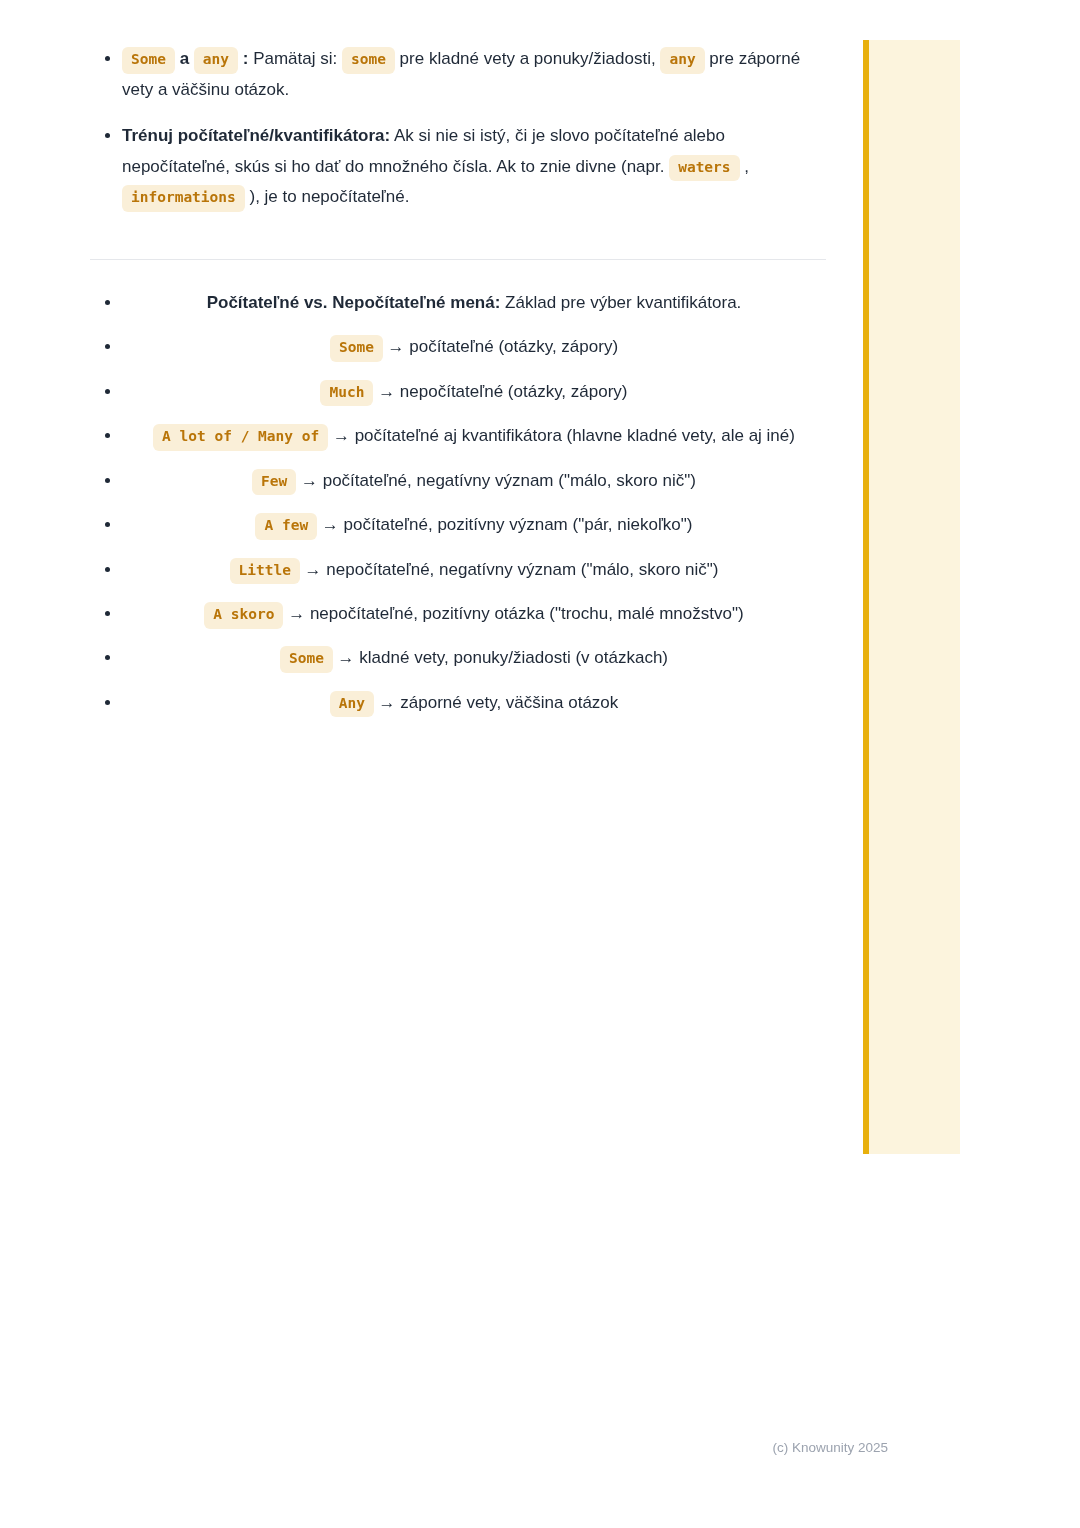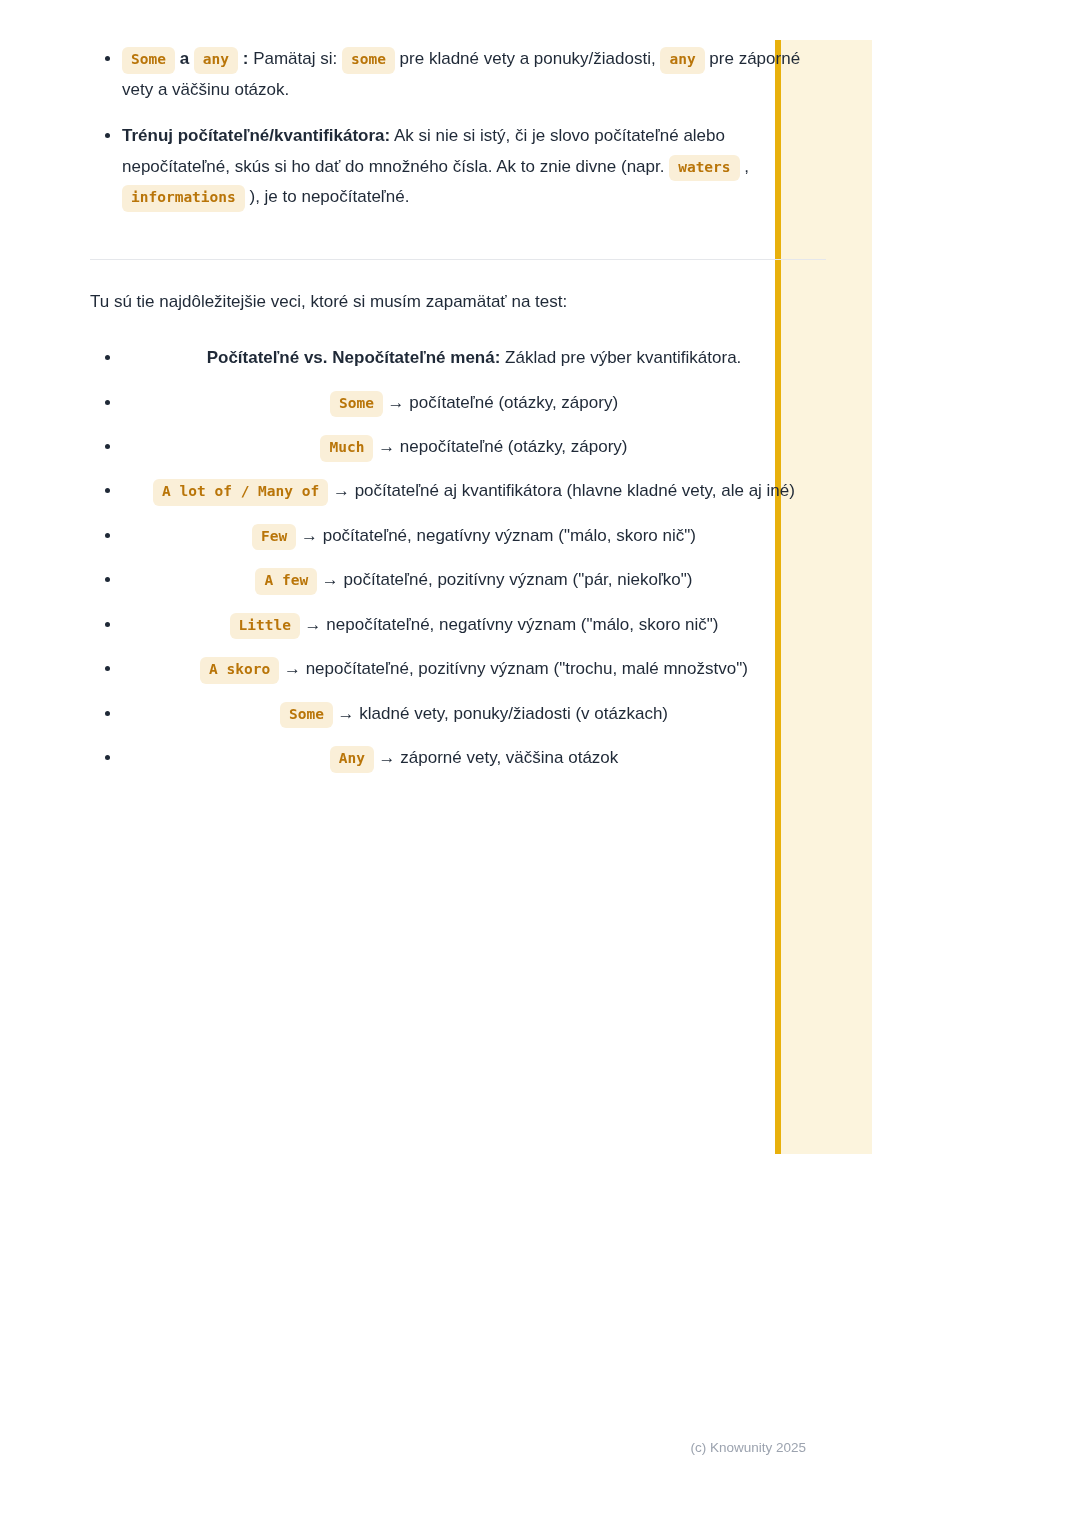--- a/index.html
+++ b/index.html
@@ -15,21 +15,21 @@
     --panel-cream: #fcf4dd;
   }
   * { box-sizing: border-box; }
   html, body { margin: 0; padding: 0; background: #ffffff; }
   body {
     font-family: "Liberation Sans", "DejaVu Sans", sans-serif;
     color: var(--body-text);
   }
   .page {
     position: relative;
-    width: 872px;
+    width: 960px;
     height: 1528px;
     background: #ffffff;
     overflow: hidden;
   }
   .side-strip {
     position: absolute;
     top: 40px;
     right: 0;
     width: 97px;
     height: 1114px;
@@ -95,21 +95,21 @@
   .callout {
     margin-top: 30px;
     background: var(--callout-bg);
     border-left: 5px solid var(--callout-border);
     padding: 20px 26px 22px 26px;
     text-align: justify;
     line-height: 2.0;
   }
   .footer {
     position: absolute;
-    right: 66px;
+    right: 72px;
     top: 1440px;
     color: var(--muted);
     font-size: 13.5px;
   }
 </style>
 </head>
 <body>
 
 <div class="page">
 
@@ -118,31 +118,30 @@
   <div class="content">
 
     <ul class="bullet-list top-list">
       <li><span class="seg-code">Some</span><span class="seg-bold"> a </span><span class="seg-code">any</span><span class="seg-bold"> :</span><span class="seg-text"> Pamätaj si: </span><span class="seg-code">some</span><span class="seg-text"> pre kladné vety a ponuky/žiadosti, </span><span class="seg-code">any</span><span class="seg-text"> pre záporné vety a väčšinu otázok.</span></li>
       <li><span class="seg-bold">Trénuj počítateľné/kvantifikátora:</span><span class="seg-text"> Ak si nie si istý, či je slovo počítateľné alebo nepočítateľné, skús si ho dať do množného čísla. Ak to znie divne (napr. </span><span class="seg-code">waters</span><span class="seg-text"> , </span><span class="seg-code">informations</span><span class="seg-text"> ), je to nepočítateľné.</span></li>
     </ul>
 
     <hr class="divider">
 
 
-    <p class="intro">Tu sú tie najdôležitejšie veci, ktoré si musím zapamätať na test:</p>
 
     <ul class="bullet-list summary-list">
       <li><span class="seg-bold">Počítateľné vs. Nepočítateľné mená:</span><span class="seg-text"> Základ pre výber kvantifikátora.</span></li>
       <li><span class="seg-code">Some</span><span class="seg-text"> → počítateľné (otázky, zápory)</span></li>
       <li><span class="seg-code">Much</span><span class="seg-text"> → nepočítateľné (otázky, zápory)</span></li>
       <li><span class="seg-code">A lot of / Many of</span><span class="seg-text"> → počítateľné aj kvantifikátora (hlavne kladné vety, ale aj iné)</span></li>
       <li><span class="seg-code">Few</span><span class="seg-text"> → počítateľné, negatívny význam ("málo, skoro nič")</span></li>
       <li><span class="seg-code">A few</span><span class="seg-text"> → počítateľné, pozitívny význam ("pár, niekoľko")</span></li>
       <li><span class="seg-code">Little</span><span class="seg-text"> → nepočítateľné, negatívny význam ("málo, skoro nič")</span></li>
-      <li><span class="seg-code">A skoro</span><span class="seg-text"> → nepočítateľné, pozitívny význam ("trochu, malé množstvo")</span></li>
+      <li><span class="seg-code">A skoro</span><span class="seg-text"> → nepočítateľné, pozitívny otázka ("trochu, malé množstvo")</span></li>
       <li><span class="seg-code">Some</span><span class="seg-text"> → kladné vety, ponuky/žiadosti (v otázkach)</span></li>
       <li><span class="seg-code">Any</span><span class="seg-text"> → záporné vety, väčšina otázok</span></li>
     </ul>
 
 
   </div>
 
   <div class="footer">(c) Knowunity 2025</div>
 
 </div>

